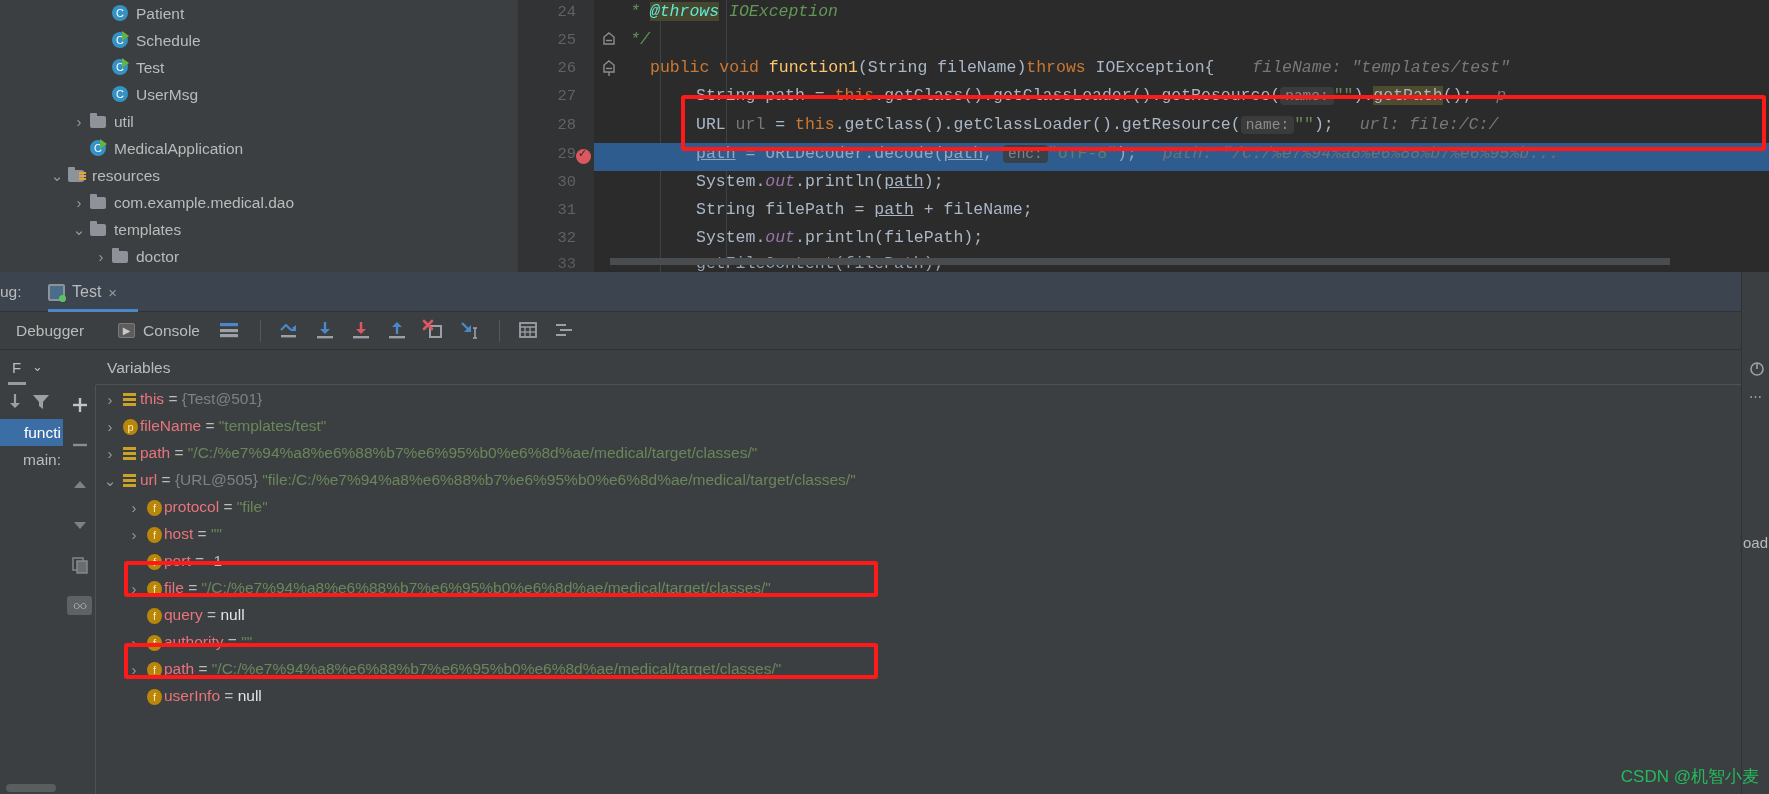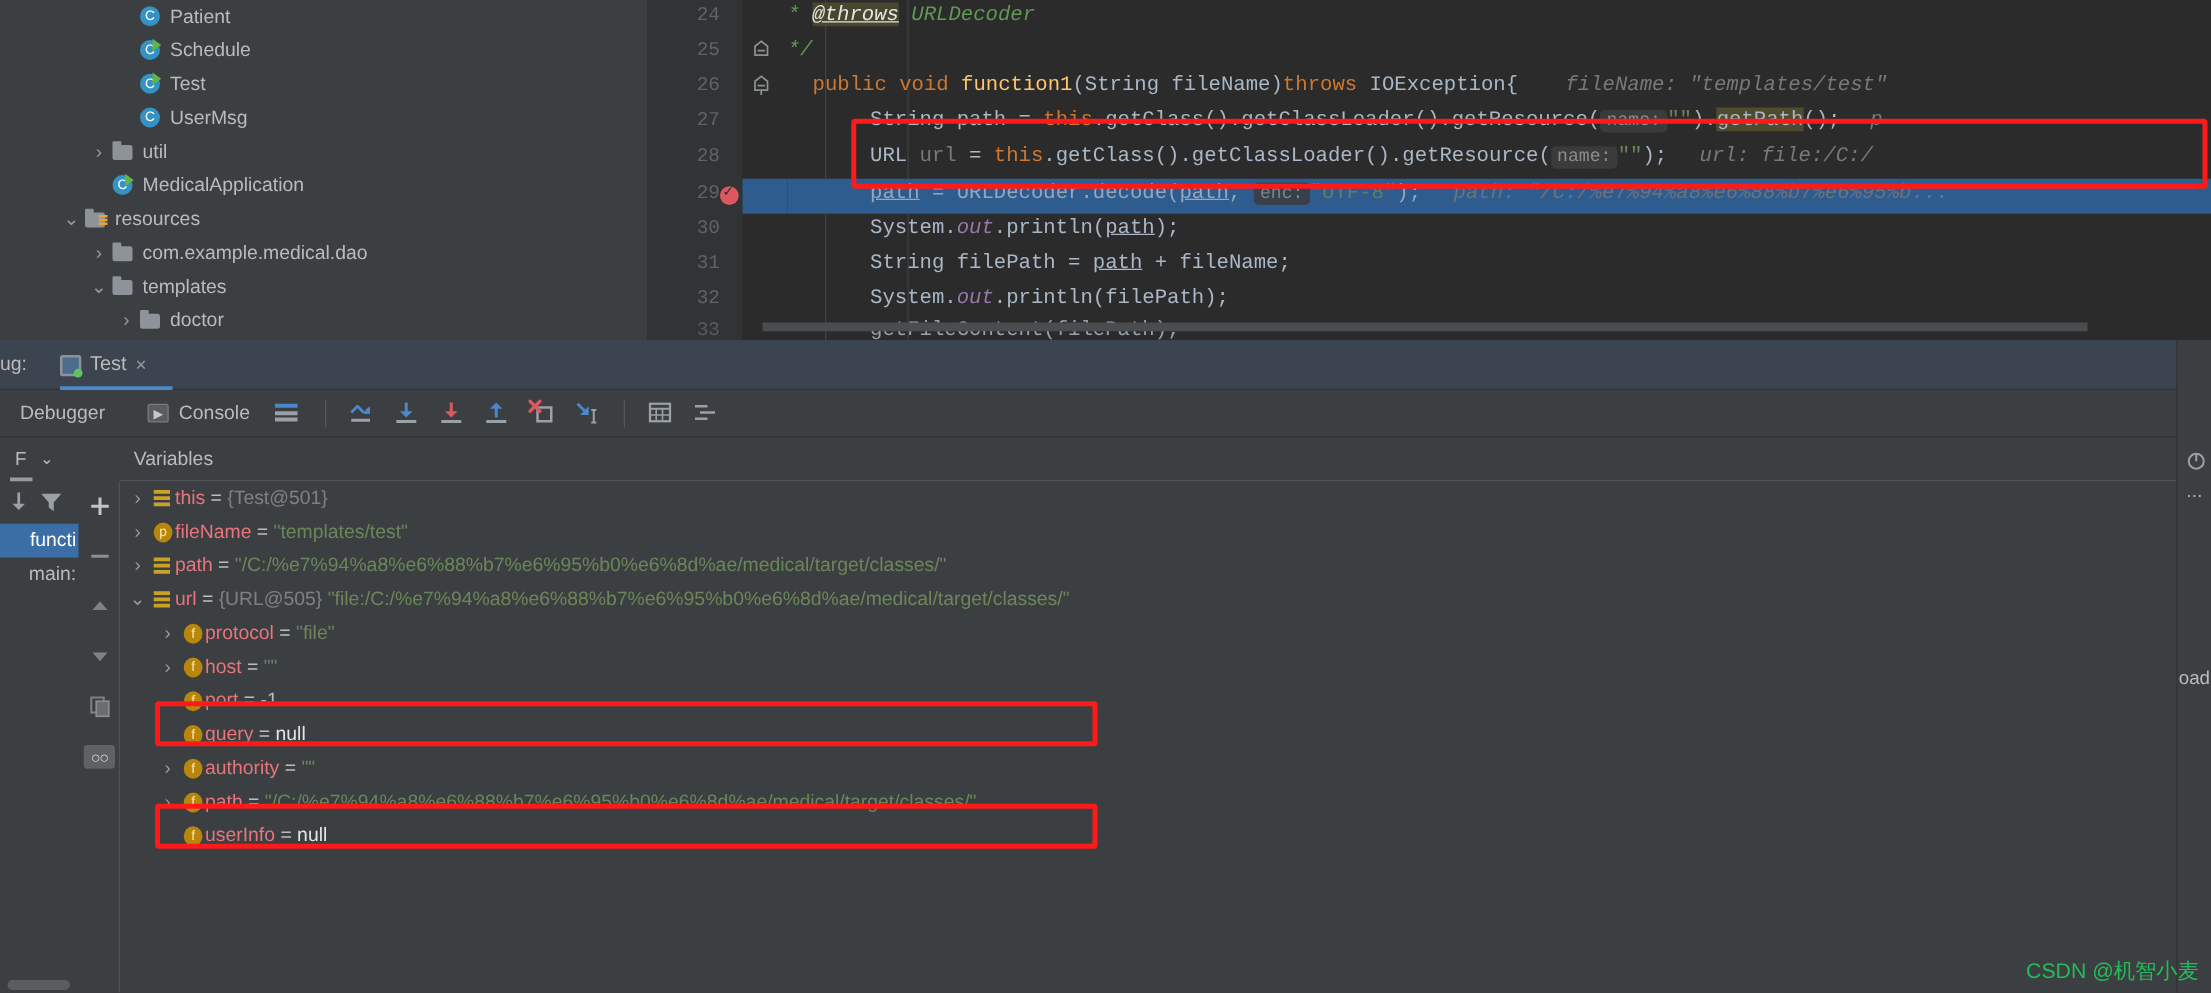--- a/index.html
+++ b/index.html
@@ -54,21 +54,21 @@
   .ed-gutter2{ position:absolute; left:76px; top:0; width:36px; height:272px; background:#2b2b2b;}
   .code-area{ position:absolute; left:0; top:0; width:1251px; height:272px;}
 
   .cline{ position:absolute; left:0; height:28px; line-height:28px; white-space:nowrap;
           font-family:"Liberation Mono", monospace; font-size:16.5px; }
   .lnum{ position:absolute; width:58px; text-align:right; color:#606366; font-size:15.5px;
          font-family:"Liberation Mono", monospace;}
   .ctext{ position:absolute; left:112px; }
 
   .k{color:#cc7832;} .s{color:#6a8759;} .cm{color:#629755; font-style:italic;}
-  .cmk{color:#e5e5e5; font-style:italic; text-decoration:underline; background:#47462f;}
+  .cmk{color:#5eead4; font-style:italic; background:#47462f;}
   .pl{color:#a9b7c6;} .fld{color:#9876aa; font-style:italic;} .und{ text-decoration:underline; }
   .hint{ color:#787878; font-style:italic; }
   .hintbox{ color:#8c8c8c; background:#3b3b3b; border-radius:4px; padding:1px 5px; font-size:14.5px; font-style:normal;}
   .hl-getpath{ background:#4f4b2e; }
   .fold{ position:absolute; left:84px; width:18px; height:28px; }
   .fold svg{ display:block; margin-top:6px;}
   .sel-line{ position:absolute; left:112px; top:143px; width:1139px; height:28px; background:#2f5c8f; }
   .sel-gut{ position:absolute; left:76px; top:143px; width:36px; height:28px; background:#2f5c8f;}
   .breakpoint{ position:absolute; left:58px; top:149px; width:15px; height:15px; border-radius:50%;
                background:#db5860;}
@@ -244,21 +244,21 @@
       <div class="sel-line"></div>
       <div class="breakpoint"></div>
 
       <div class="code-area">
 
         <div class="cline" style="top:-2px;">
           <span class="lnum" style="left:0;">24</span>
           <span class="ctext">
             <span class="cm">*</span>
             <span class="cmk">@throws</span>
-            <span class="cm">URLDecoder</span>
+            <span class="cm">IOException</span>
           </span>
         </div>
 
         <div class="cline" style="top:26px;">
           <span class="lnum" style="left:0;">25</span>
           <span class="fold">
             <svg width="14" height="16">
                 <path d="M7 1 L12 5 L12 12 L2 12 L2 5 Z" fill="none" stroke="#8b8f91" stroke-width="1.4"></path>
                 <line x1="4" y1="8.5" x2="10" y2="8.5" stroke="#8b8f91" stroke-width="1.4"></line>
               </svg>
@@ -524,20 +524,21 @@
       </div>
 
       <div class="vars" id="vars">
           <div class="vrow i0"><span class="varrow" style="font-size: 15px;">›</span><span class="vicon local"></span><span class="vname">this</span><span class="veq"> = </span><span class="vref">{Test@501}</span> </div>
           <div class="vrow i0"><span class="varrow" style="font-size: 15px;">›</span><span class="vicon param"></span><span class="vname">fileName</span><span class="veq"> = </span><span class="vstr">"templates/test"</span></div>
           <div class="vrow i0"><span class="varrow" style="font-size: 15px;">›</span><span class="vicon local"></span><span class="vname">path</span><span class="veq"> = </span><span class="vstr">"/C:/%e7%94%a8%e6%88%b7%e6%95%b0%e6%8d%ae/medical/target/classes/"</span></div>
           <div class="vrow i0"><span class="varrow" style="font-size: 15px;">⌄</span><span class="vicon local"></span><span class="vname">url</span><span class="veq"> = </span><span class="vref">{URL@505}</span> <span class="vstr">"file:/C:/%e7%94%a8%e6%88%b7%e6%95%b0%e6%8d%ae/medical/target/classes/"</span></div>
           <div class="vrow i1"><span class="varrow" style="font-size: 15px;">›</span><span class="vicon field"></span><span class="vname">protocol</span><span class="veq"> = </span><span class="vstr">"file"</span></div>
           <div class="vrow i1"><span class="varrow" style="font-size: 15px;">›</span><span class="vicon field"></span><span class="vname">host</span><span class="veq"> = </span><span class="vstr">""</span></div>
           <div class="vrow i1"><span class="varrow none" style="font-size: 15px;">&nbsp;</span><span class="vicon field"></span><span class="vname">port</span><span class="veq"> = </span><span class="vnum">-1</span></div>
+          <div class="vrow i1"><span class="varrow" style="font-size: 15px;">›</span><span class="vicon field"></span><span class="vname">file</span><span class="veq"> = </span><span class="vstr">"/C:/%e7%94%a8%e6%88%b7%e6%95%b0%e6%8d%ae/medical/target/classes/"</span></div>
           <div class="vrow i1"><span class="varrow none" style="font-size: 15px;">&nbsp;</span><span class="vicon field"></span><span class="vname">query</span><span class="veq"> = </span><span class="vnull">null</span></div>
           <div class="vrow i1"><span class="varrow" style="font-size: 15px;">›</span><span class="vicon field"></span><span class="vname">authority</span><span class="veq"> = </span><span class="vstr">""</span></div>
           <div class="vrow i1"><span class="varrow" style="font-size: 15px;">›</span><span class="vicon field"></span><span class="vname">path</span><span class="veq"> = </span><span class="vstr">"/C:/%e7%94%a8%e6%88%b7%e6%95%b0%e6%8d%ae/medical/target/classes/"</span></div>
           <div class="vrow i1"><span class="varrow none" style="font-size: 15px;">&nbsp;</span><span class="vicon field"></span><span class="vname">userInfo</span><span class="veq"> = </span><span class="vnull">null</span></div>
         </div>
       <div class="vscroll"></div>
     </div>
 
     <div class="hscroll"></div>
   </div>

